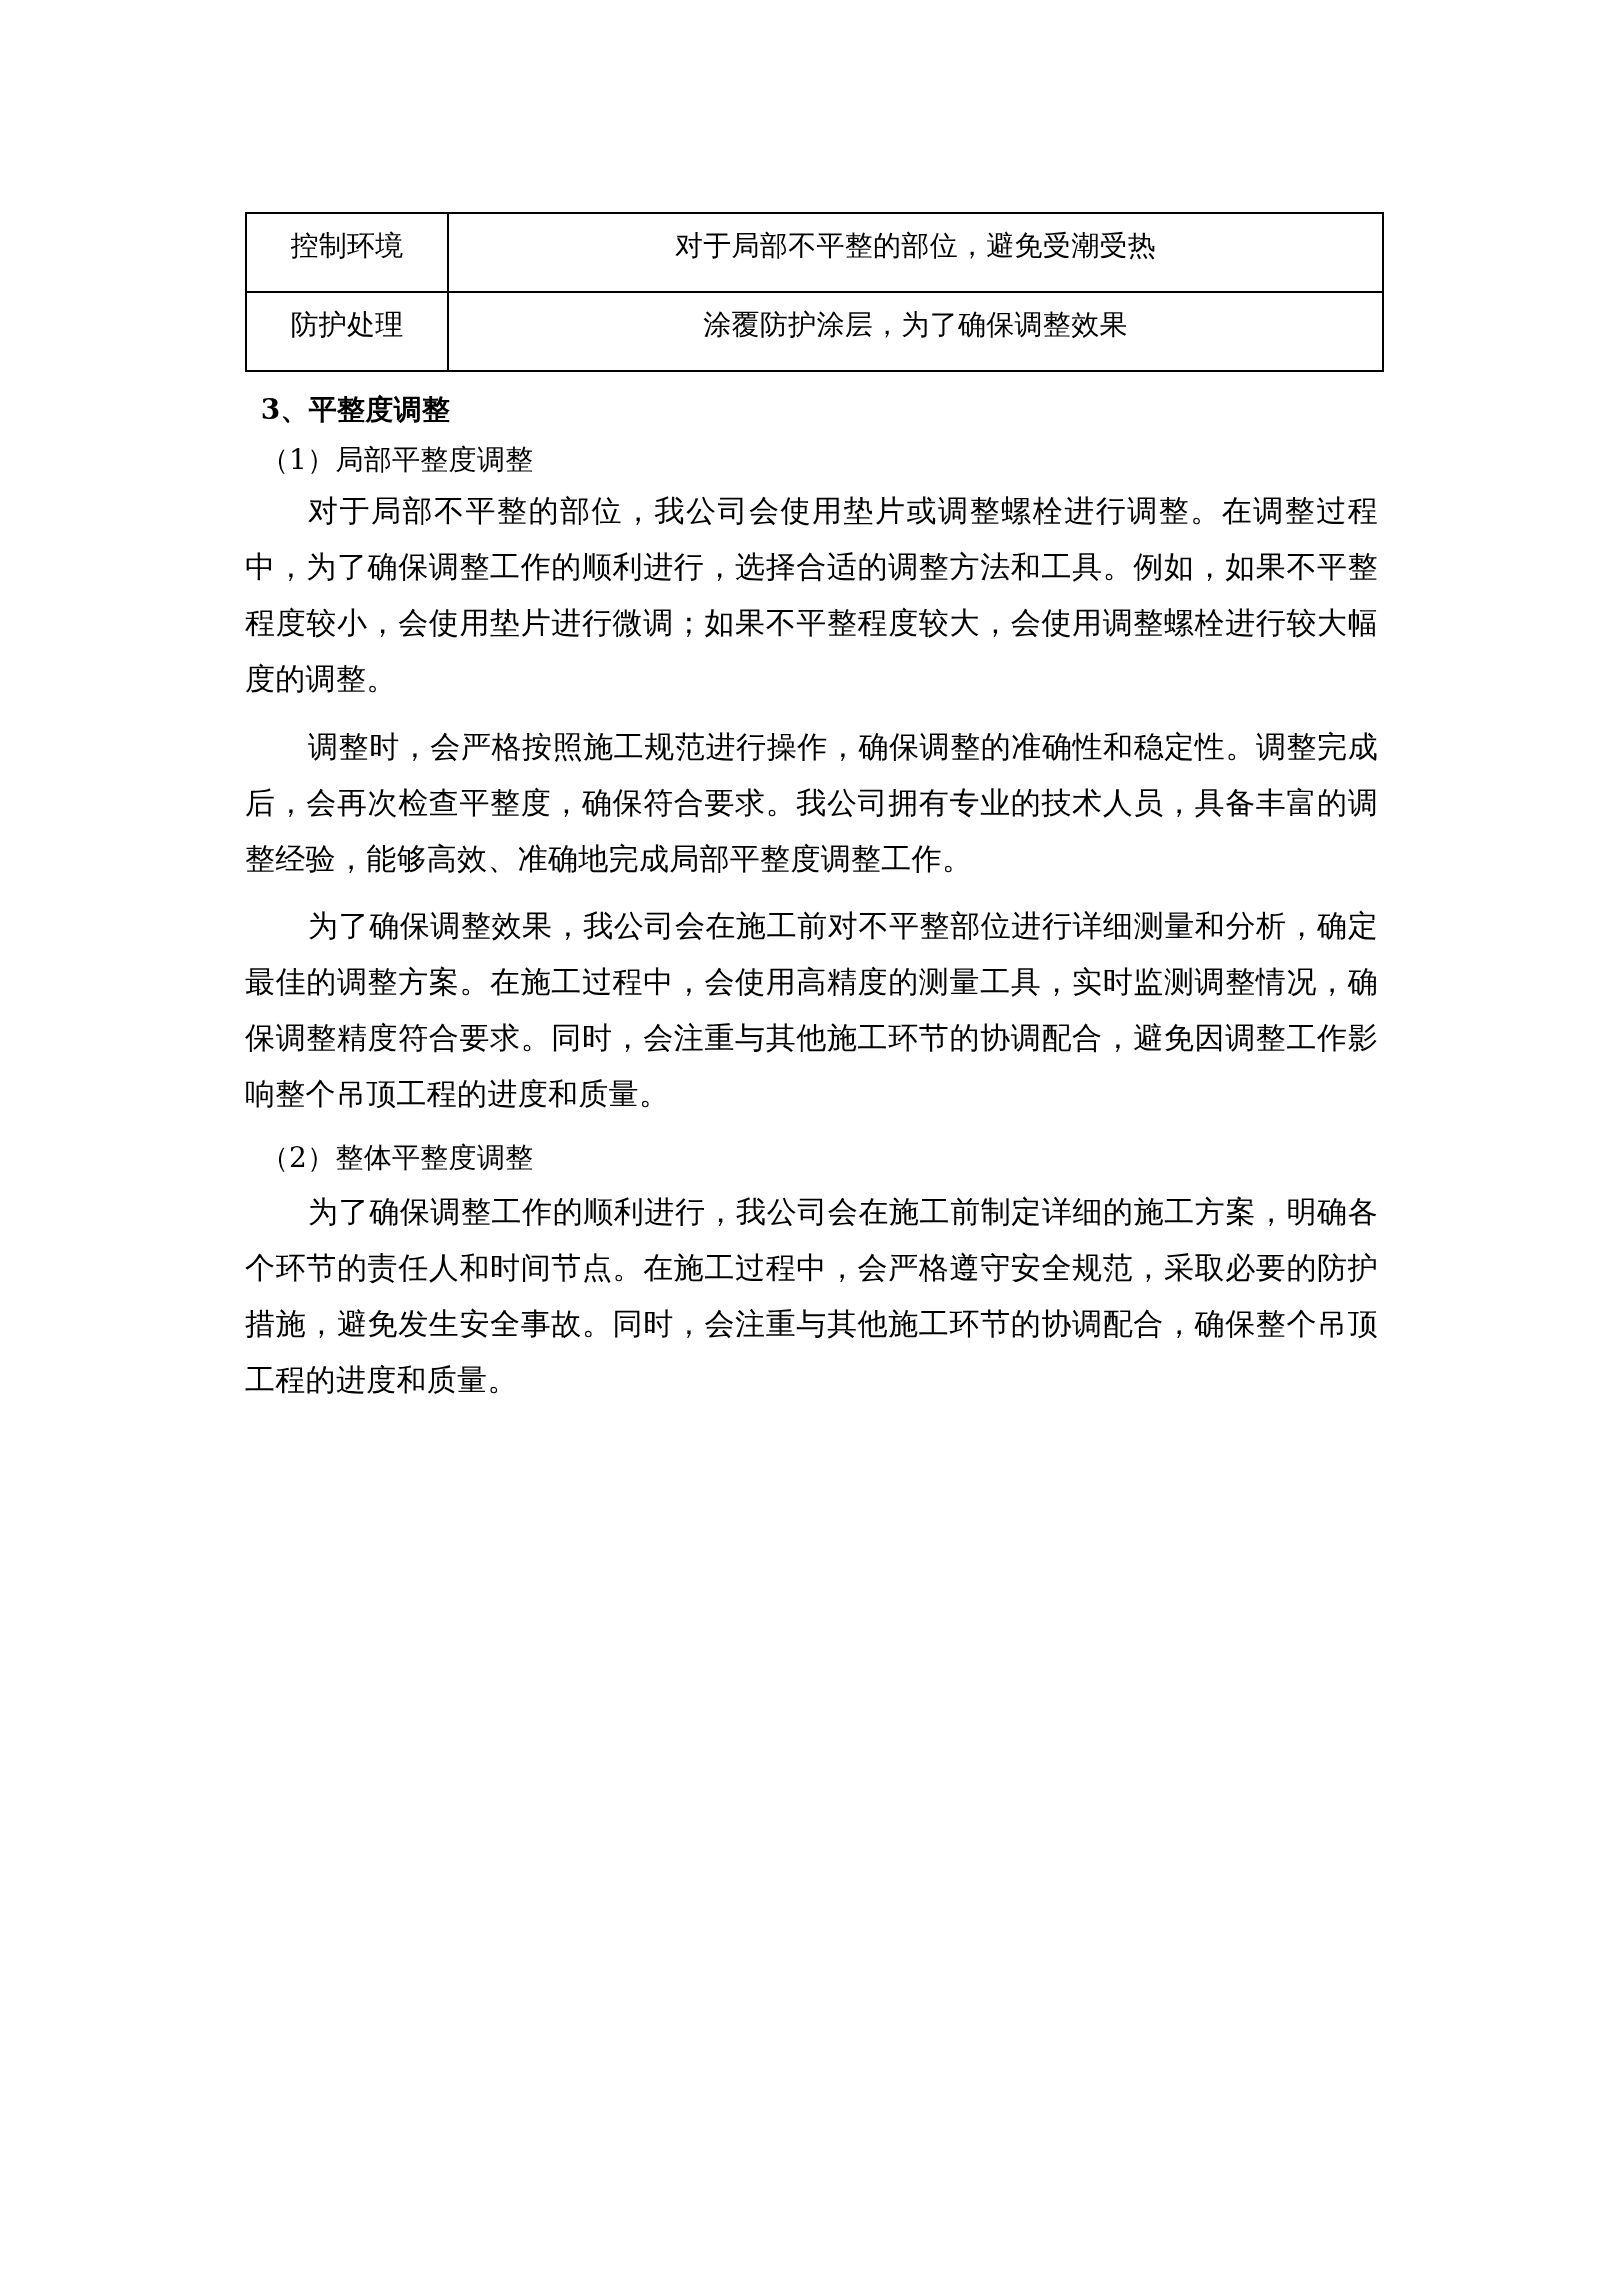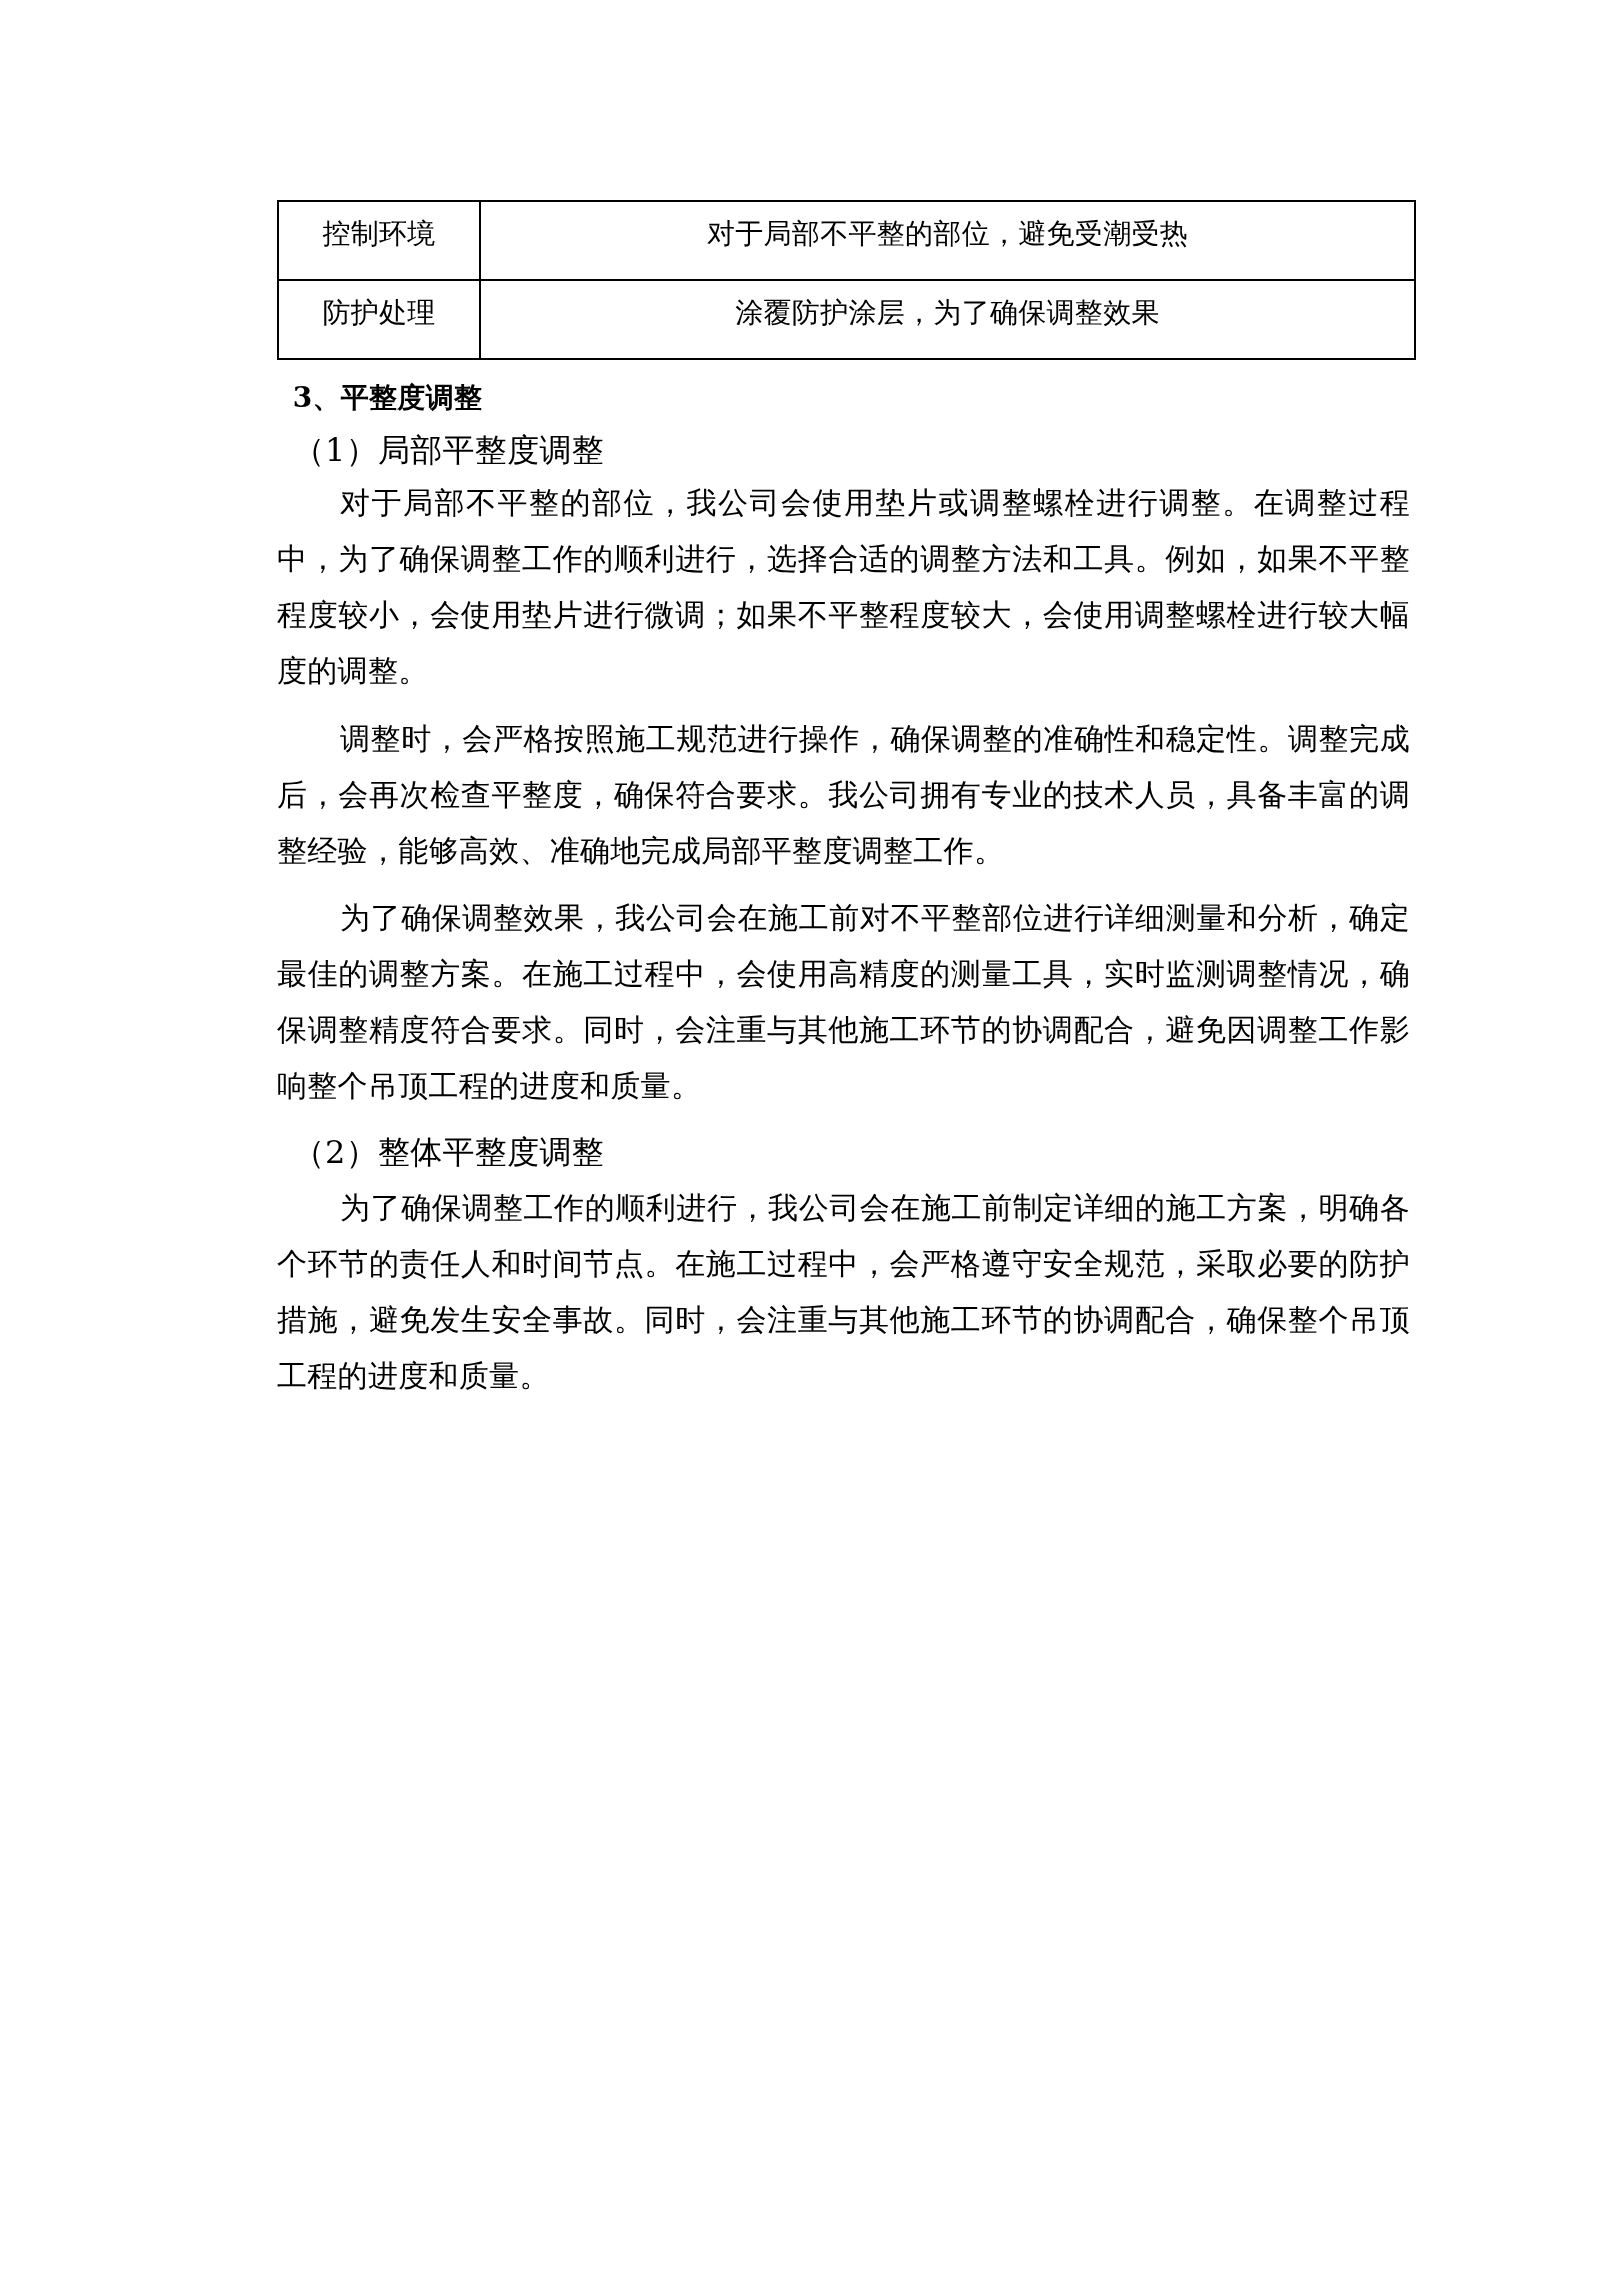--- a/index.html
+++ b/index.html
@@ -13,23 +13,22 @@
     height: 2295px;
     background: #ffffff;
     margin: 0 auto;
     overflow: hidden;
     font-family: "DejaVu Serif", "Liberation Serif", serif;
     color: #000000;
   }
   .content {
     position: absolute;
     left: 245px;
-    top: 4px;
+    top: 16px;
     width: 1133px;
-    margin-left: 32px;
   }
 
   
   table.spec-table {
     border-collapse: collapse;
     width: 1133px;
     margin-top: 196px;
     table-layout: fixed;
   }
   table.spec-table td {
@@ -58,21 +57,21 @@
   .h-section {
     font-size: 28px;
     line-height: 1.0;
     margin: 23.6px 0 0 0;
     padding-left: 15.7px;
     letter-spacing: 0.3px;
     font-weight: bold;
     font-family: "DejaVu Serif", "Liberation Serif", serif;
   }
   .h-sub {
-    font-size: 32px;
+    font-size: 28px;
     line-height: 1.0;
     margin: 22px 0 0 0;
     padding-left: 15.7px;
     letter-spacing: 0.3px;
     font-weight: normal;
     font-family: "DejaVu Serif", "Liberation Serif", serif;
   }
   p.body {
     font-size: 30px;
     line-height: 56px;

